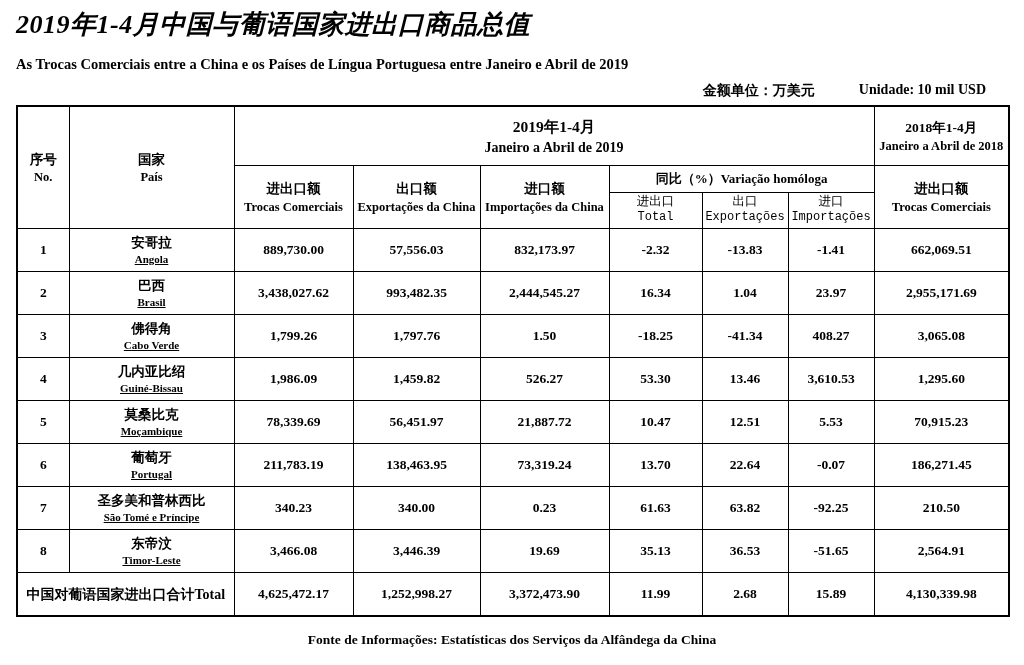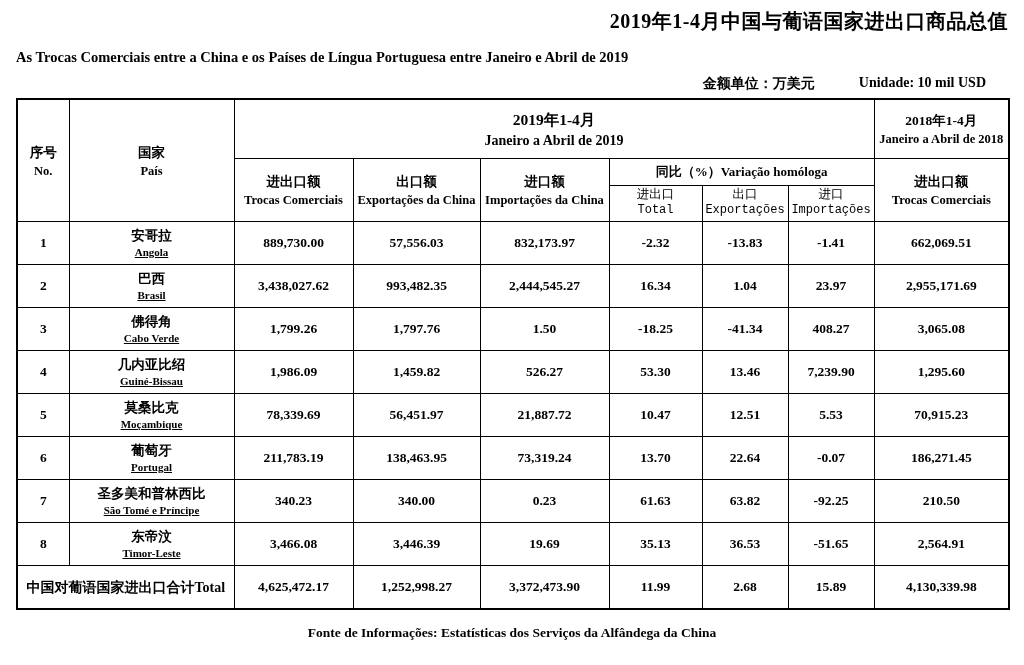--- a/index.html
+++ b/index.html
@@ -10,25 +10,26 @@
     height: 665px;
     color: #000;
     font-family: "Liberation Serif", "DejaVu Serif", serif;
     font-weight: bold;
   }
   .page {
     width: 992px;
     padding: 8px 16px 0 16px;
   }
   .title {
-    text-align: right;
-    font-size: 20px;
+    text-align: left;
+    font-size: 26px;
     line-height: 1.15;
     margin: 2px 0 0 0;
     letter-spacing: 0.5px;
+    font-style: italic;
   }
   .subtitle {
     text-align: left;
     font-size: 14.5px;
     line-height: 1.2;
     margin: 16px 0 0 0;
   }
   .unit-line {
     display: flex;
     justify-content: flex-end;
@@ -209,21 +210,21 @@
         <td class="num">4</td>
         <td>
           <span class="cname-zh">几内亚比绍</span>
           <span class="cname-pt">Guiné-Bissau</span>
         </td>
         <td class="num">1,986.09</td>
         <td class="num">1,459.82</td>
         <td class="num">526.27</td>
         <td class="num">53.30</td>
         <td class="num">13.46</td>
-        <td class="num">7,239.90</td>
+        <td class="num">3,610.53</td>
         <td class="num">1,295.60</td>
       </tr>
       <tr>
         <td class="num">5</td>
         <td>
           <span class="cname-zh">莫桑比克</span>
           <span class="cname-pt">Moçambique</span>
         </td>
         <td class="num">78,339.69</td>
         <td class="num">56,451.97</td>

